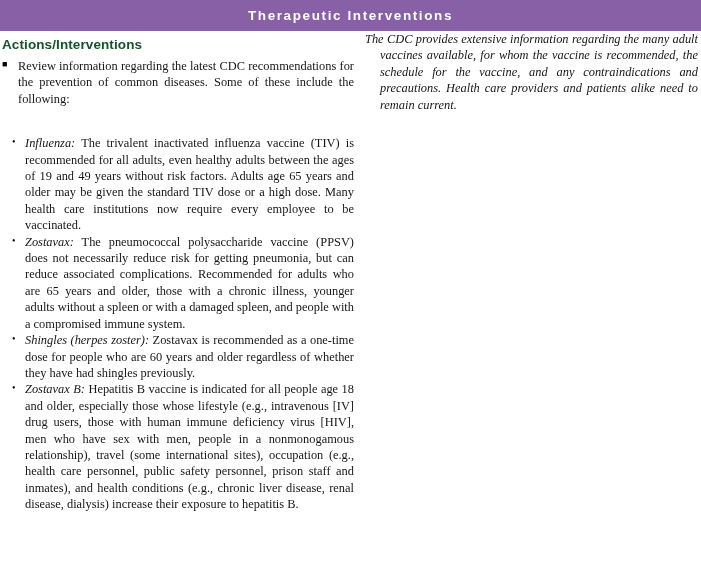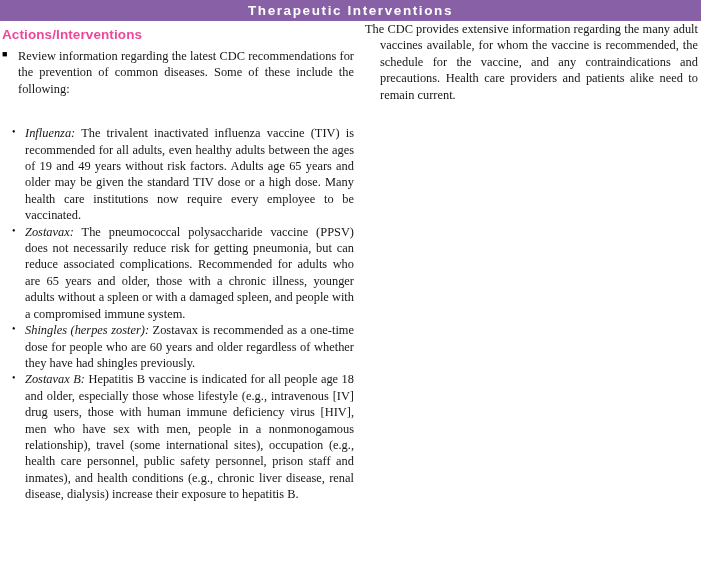--- a/index.html
+++ b/index.html
@@ -4,42 +4,42 @@
 <style>
   * { margin: 0; padding: 0; box-sizing: border-box; }
   html, body {
     width: 701px; height: 564px;
     background: #ffffff;
     font-family: "Liberation Serif", serif;
     color: #161616;
     overflow: hidden;
   }
   .title-bar {
-    width: 701px; height: 21px;
+    width: 701px; height: 31px;
     background: #8760a6;
     display: flex; align-items: center; justify-content: center;
   }
   .title-bar .title-text {
     color: #ffffff;
     font-family: "Liberation Sans", sans-serif;
     font-weight: bold;
     font-size: 13.5px;
     letter-spacing: 1.6px;
   }
   .cols {
     display: flex;
     padding: 0 3px 0 2px;
   }
   .col-left { width: 352px; margin-right: 11px; flex: none; }
   .col-right { flex: 1; }
   .col-header {
     font-family: "Liberation Sans", sans-serif;
     font-weight: bold;
     font-size: 13.5px;
-    color: #ec4899;
+    color: #14532d;
     margin-top: 6px;
     margin-bottom: 6px;
     letter-spacing: 0.1px;
   }
   .body-text {
     font-size: 12.4px;
     line-height: 16.4px;
     text-align: justify;
   }
   .main-item {
@@ -68,20 +68,21 @@
     font-size: 10px;
     color: #000;
   }
   .term { font-style: italic; }
   .rationale-para {
     font-size: 12.4px;
     line-height: 16.4px;
     text-align: justify;
     padding-left: 15px;
     text-indent: -15px;
+    font-style: italic;
   }
 </style>
 </head>
 <body>
 
 <div class="title-bar" style="background: rgb(135, 96, 166);">
   <span class="title-text">Therapeutic Interventions</span>
 </div>
 
 <div class="cols">

